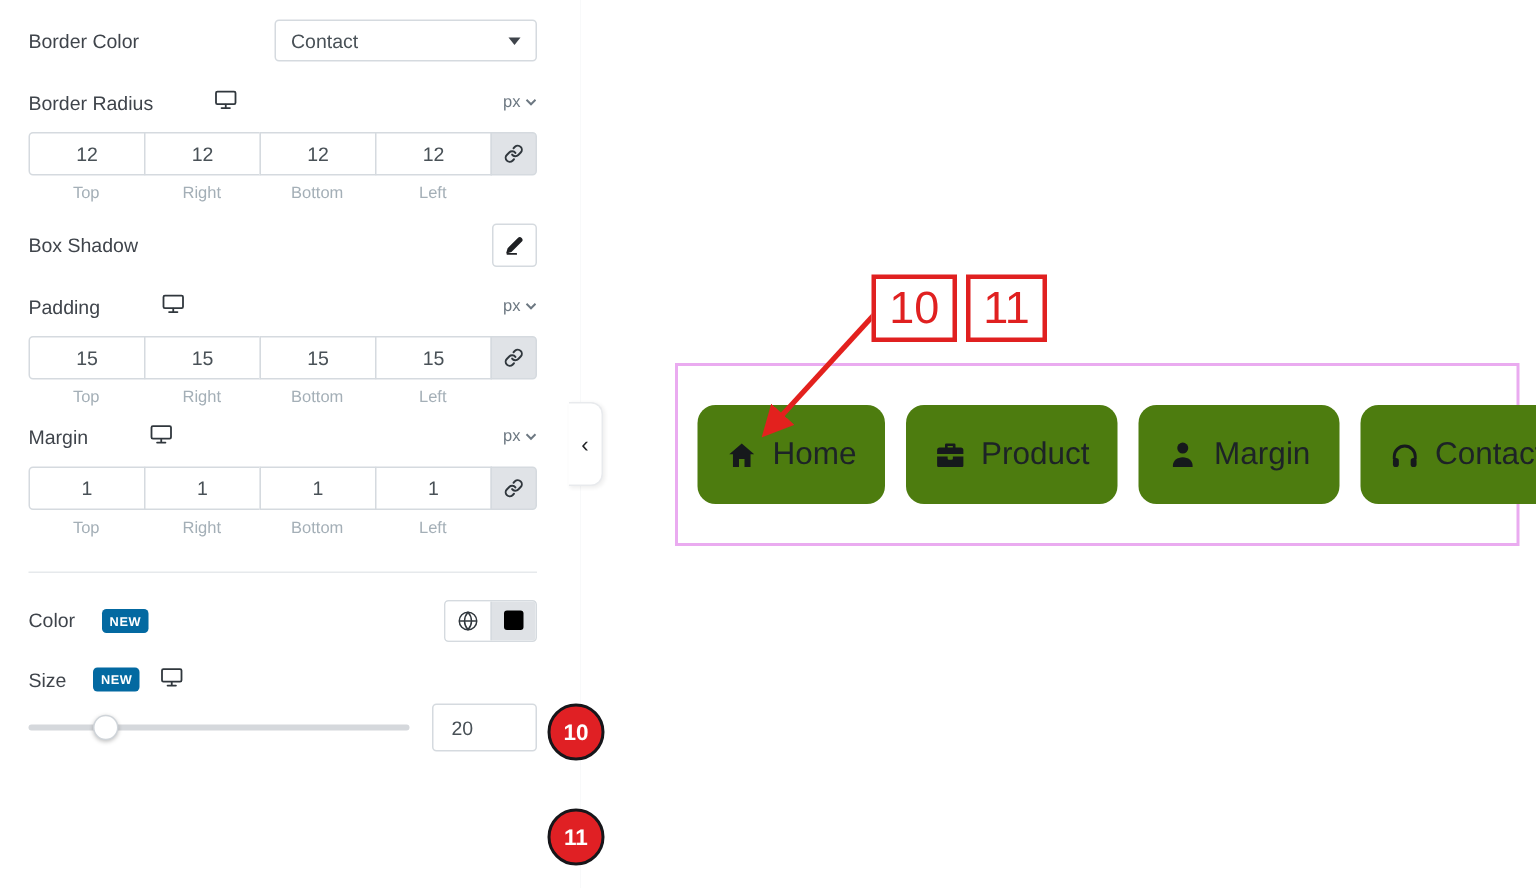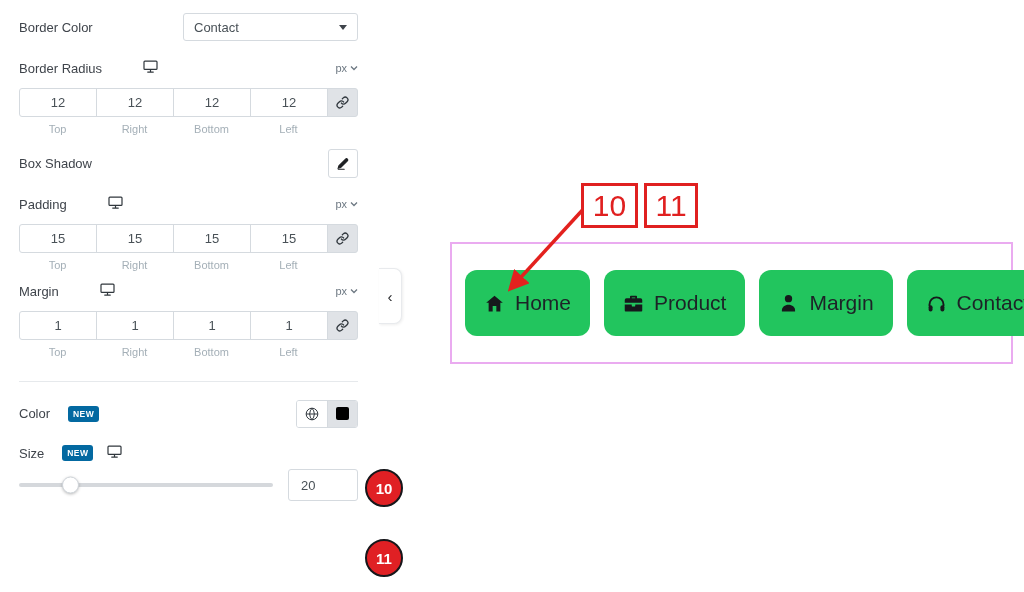--- a/index.html
+++ b/index.html
@@ -99,21 +99,21 @@
   .box-10 { left:581px; width:57px; }
   .box-11 { left:644px; width:54px; }
   .arrow-layer { position:absolute; left:0; top:0; width:1024px; height:592px; pointer-events:none; z-index:3; }
 
   
   .preview-box {
     position:absolute; left:450px; top:242px; width:563px; height:122px;
     border:2px solid #eaabf0; background:#fff; display:flex; align-items:center; padding-left:13px; gap:14px; z-index:2;
   }
   .nav-btn {
-    height:66px; background:#22c55e; border:none; border-radius:12px;
+    height:66px; background:#4d7c0f; border:none; border-radius:12px;
     display:flex; align-items:center; gap:10px; padding:0 19px;
     font-size:21px; font-weight:500; color:#1d2327; font-family:inherit; cursor:pointer; white-space:nowrap;
   }
   .nav-btn svg { flex:0 0 auto; }
 </style>
 </head>
 <body>
 
 <div class="page">
 

